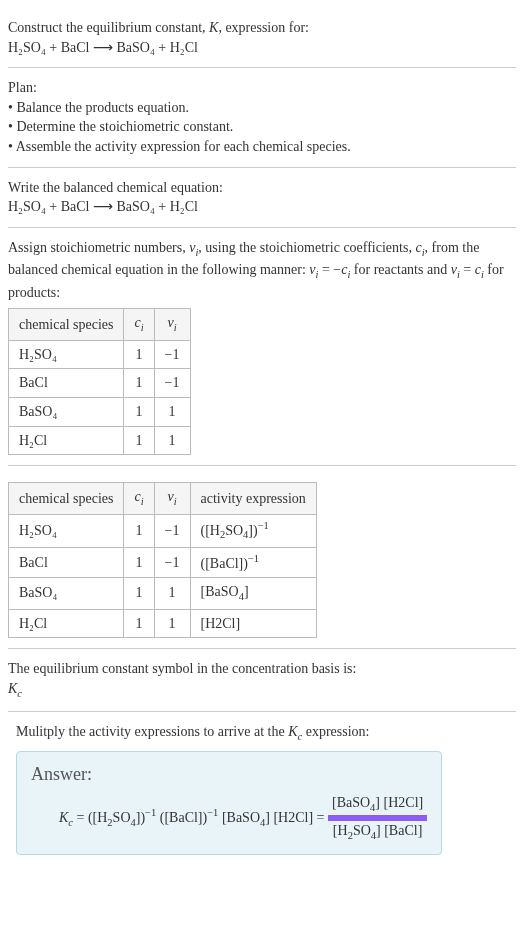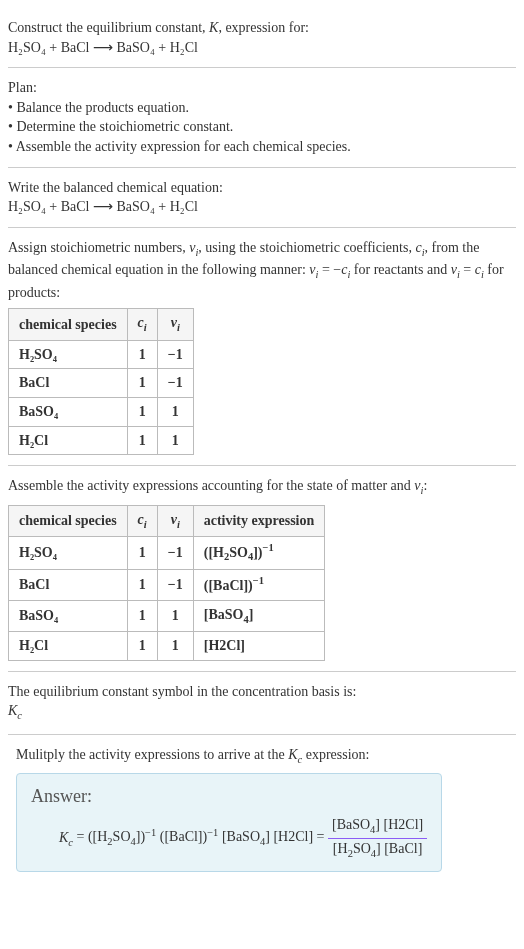--- a/index.html
+++ b/index.html
@@ -22,39 +22,39 @@
     sup { font-size: 0.75em; vertical-align: super; }
     .italic { font-style: italic; }
     table {
       border-collapse: collapse;
       margin-top: 6px;
     }
     th, td {
       border: 1px solid #bbb;
       padding: 4px 10px;
       text-align: left;
-      font-weight: bold;
+      font-weight: normal;
     }
     th { background: #f5f5f5; }
     td.center, th.center { text-align: center; }
     .answer-box {
       background: #e8f4f8;
       border: 1px solid #b8d8e8;
       border-radius: 4px;
       padding: 10px 14px;
       margin-top: 6px;
       display: inline-block;
     }
     .answer-label { font-size: 18px; color: #555; margin-bottom: 6px; }
     .frac {
       display: inline-block;
       vertical-align: middle;
       text-align: center;
     }
-    .frac .num { display: block; border-bottom: 1px solid #8b5cf6; padding: 0 4px; text-align: center; }
+    .frac .num { display: block; border-bottom: 6px solid #8b5cf6; padding: 0 4px; text-align: center; }
     .frac .den { display: block; padding: 0 4px; }
     .indent { padding-left: 28px; }
   </style>
 </head>
 <body>
 
 <div class="section">
   <div>Construct the equilibrium constant, <span class="italic">K</span>, expression for:</div>
   <div class="formula">H₂SO₄ + BaCl  ⟶  BaSO₄ + H₂Cl</div>
 </div>
@@ -98,21 +98,20 @@
     <tr>
       <td>H₂Cl</td>
       <td class="center">1</td>
       <td class="center">1</td>
     </tr>
   </tbody>
     </table>
 </div>
 
 <div class="section">
-  <div>Assemble the activity expressions accounting for the state of matter and <span class="italic">ν<sub>i</sub></span>:</div>
   <table>
     <tbody>
         <tr>
       <th>chemical species</th>
       <th class="center"><span class="italic">c<sub>i</sub></span></th>
       <th class="center"><span class="italic">ν<sub>i</sub></span></th>
       <th>activity expression</th>
     </tr>
     <tr>
       <td>H₂SO₄</td>

